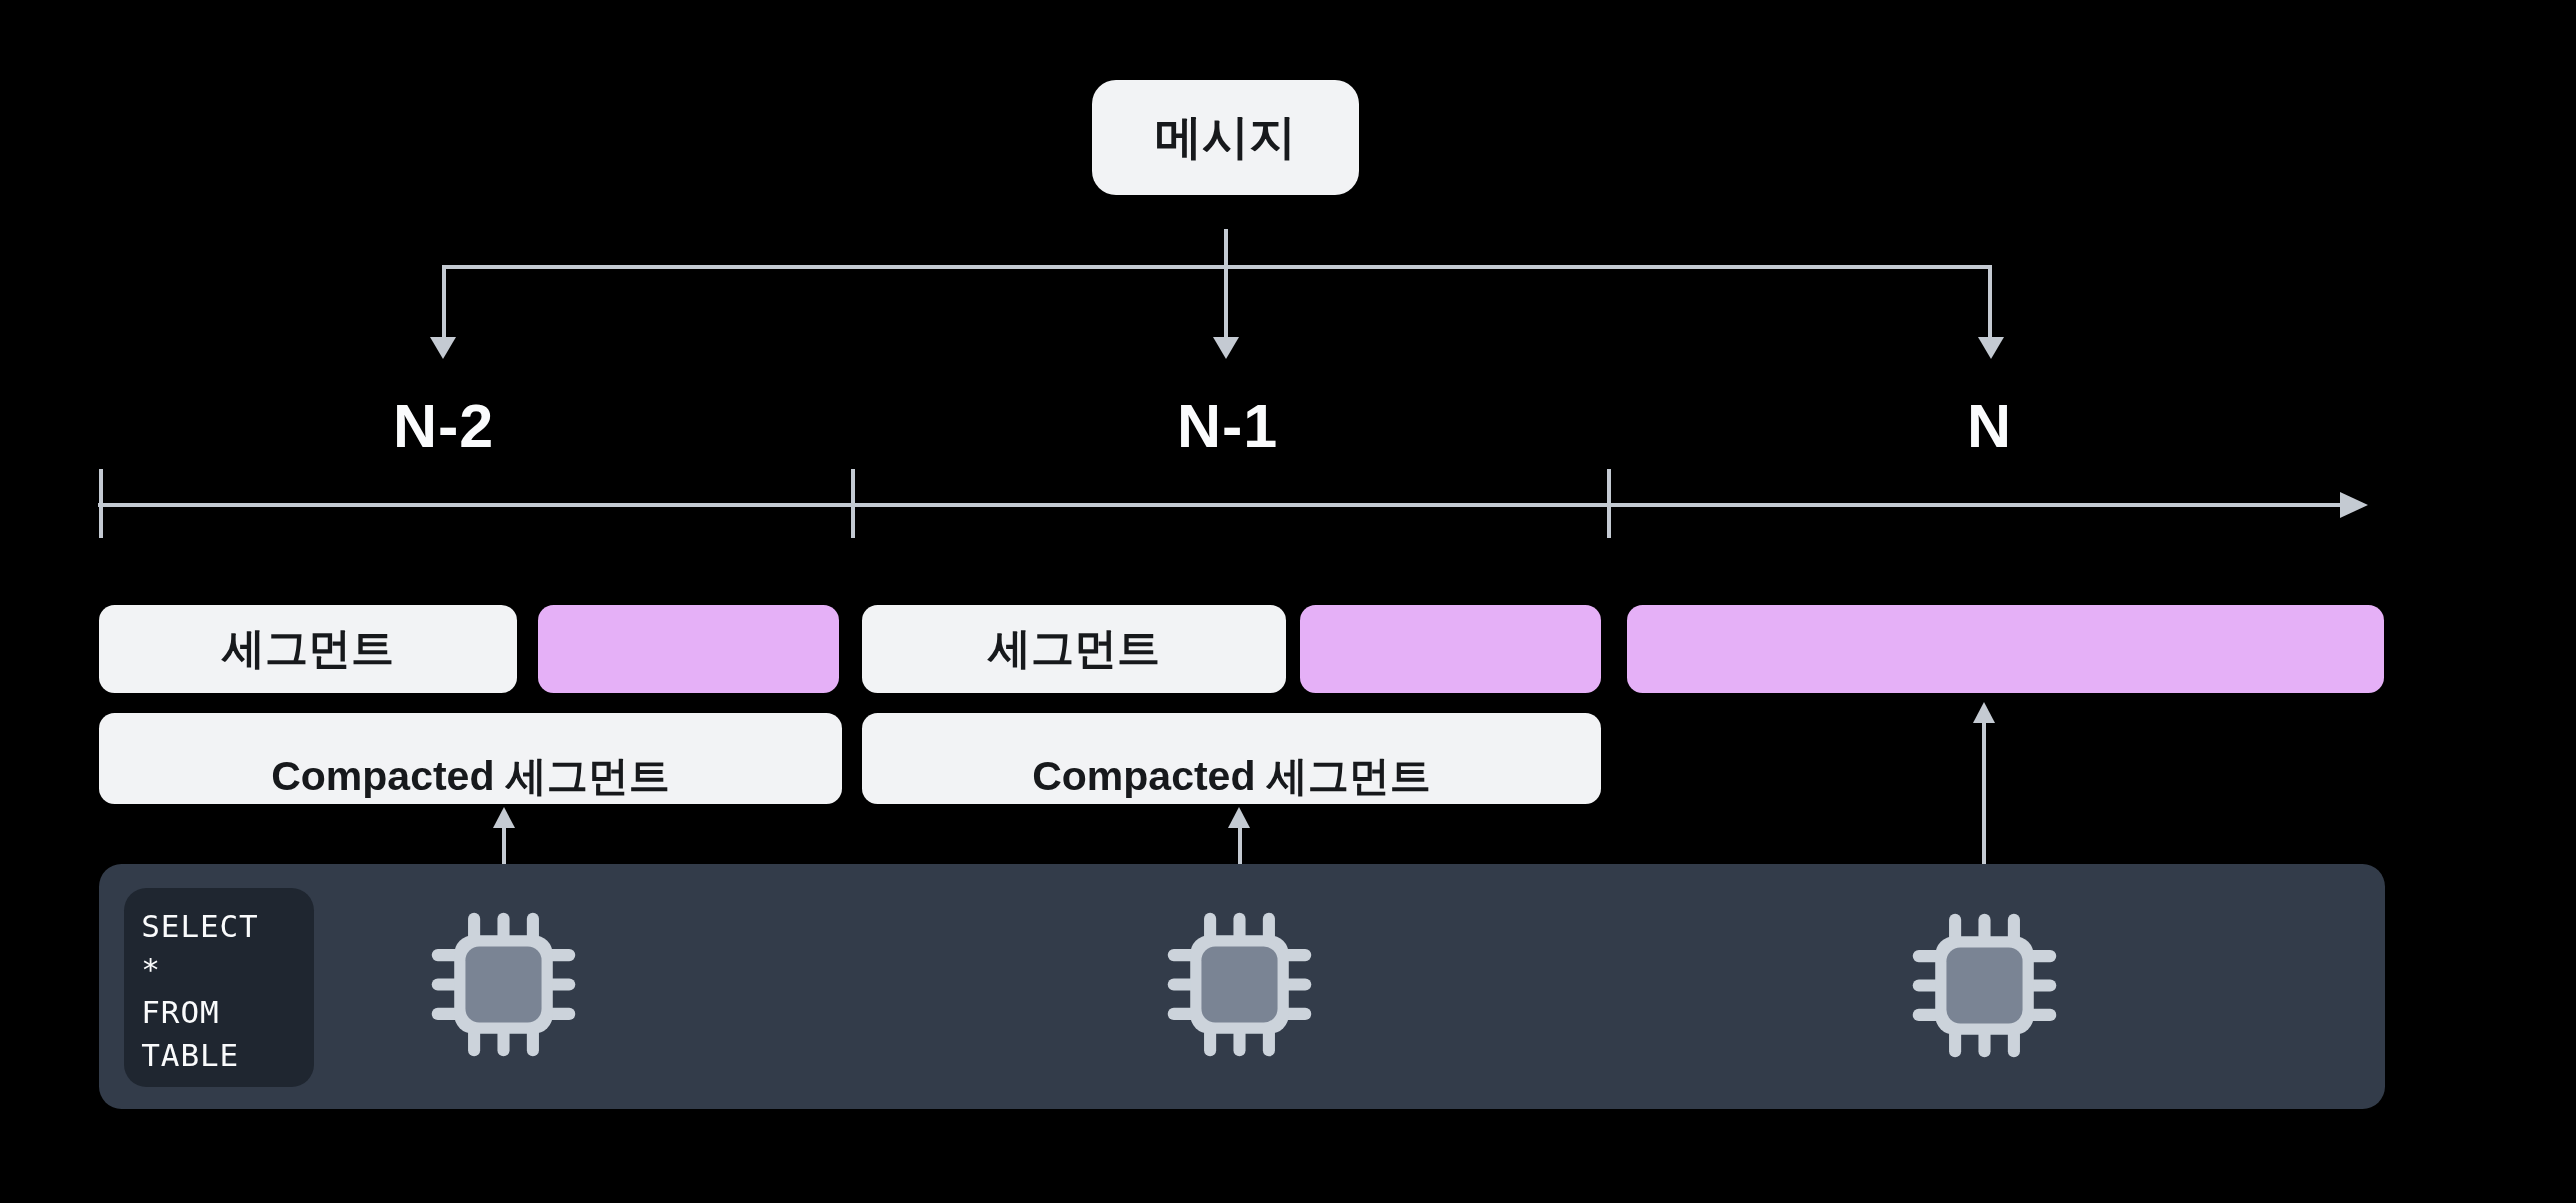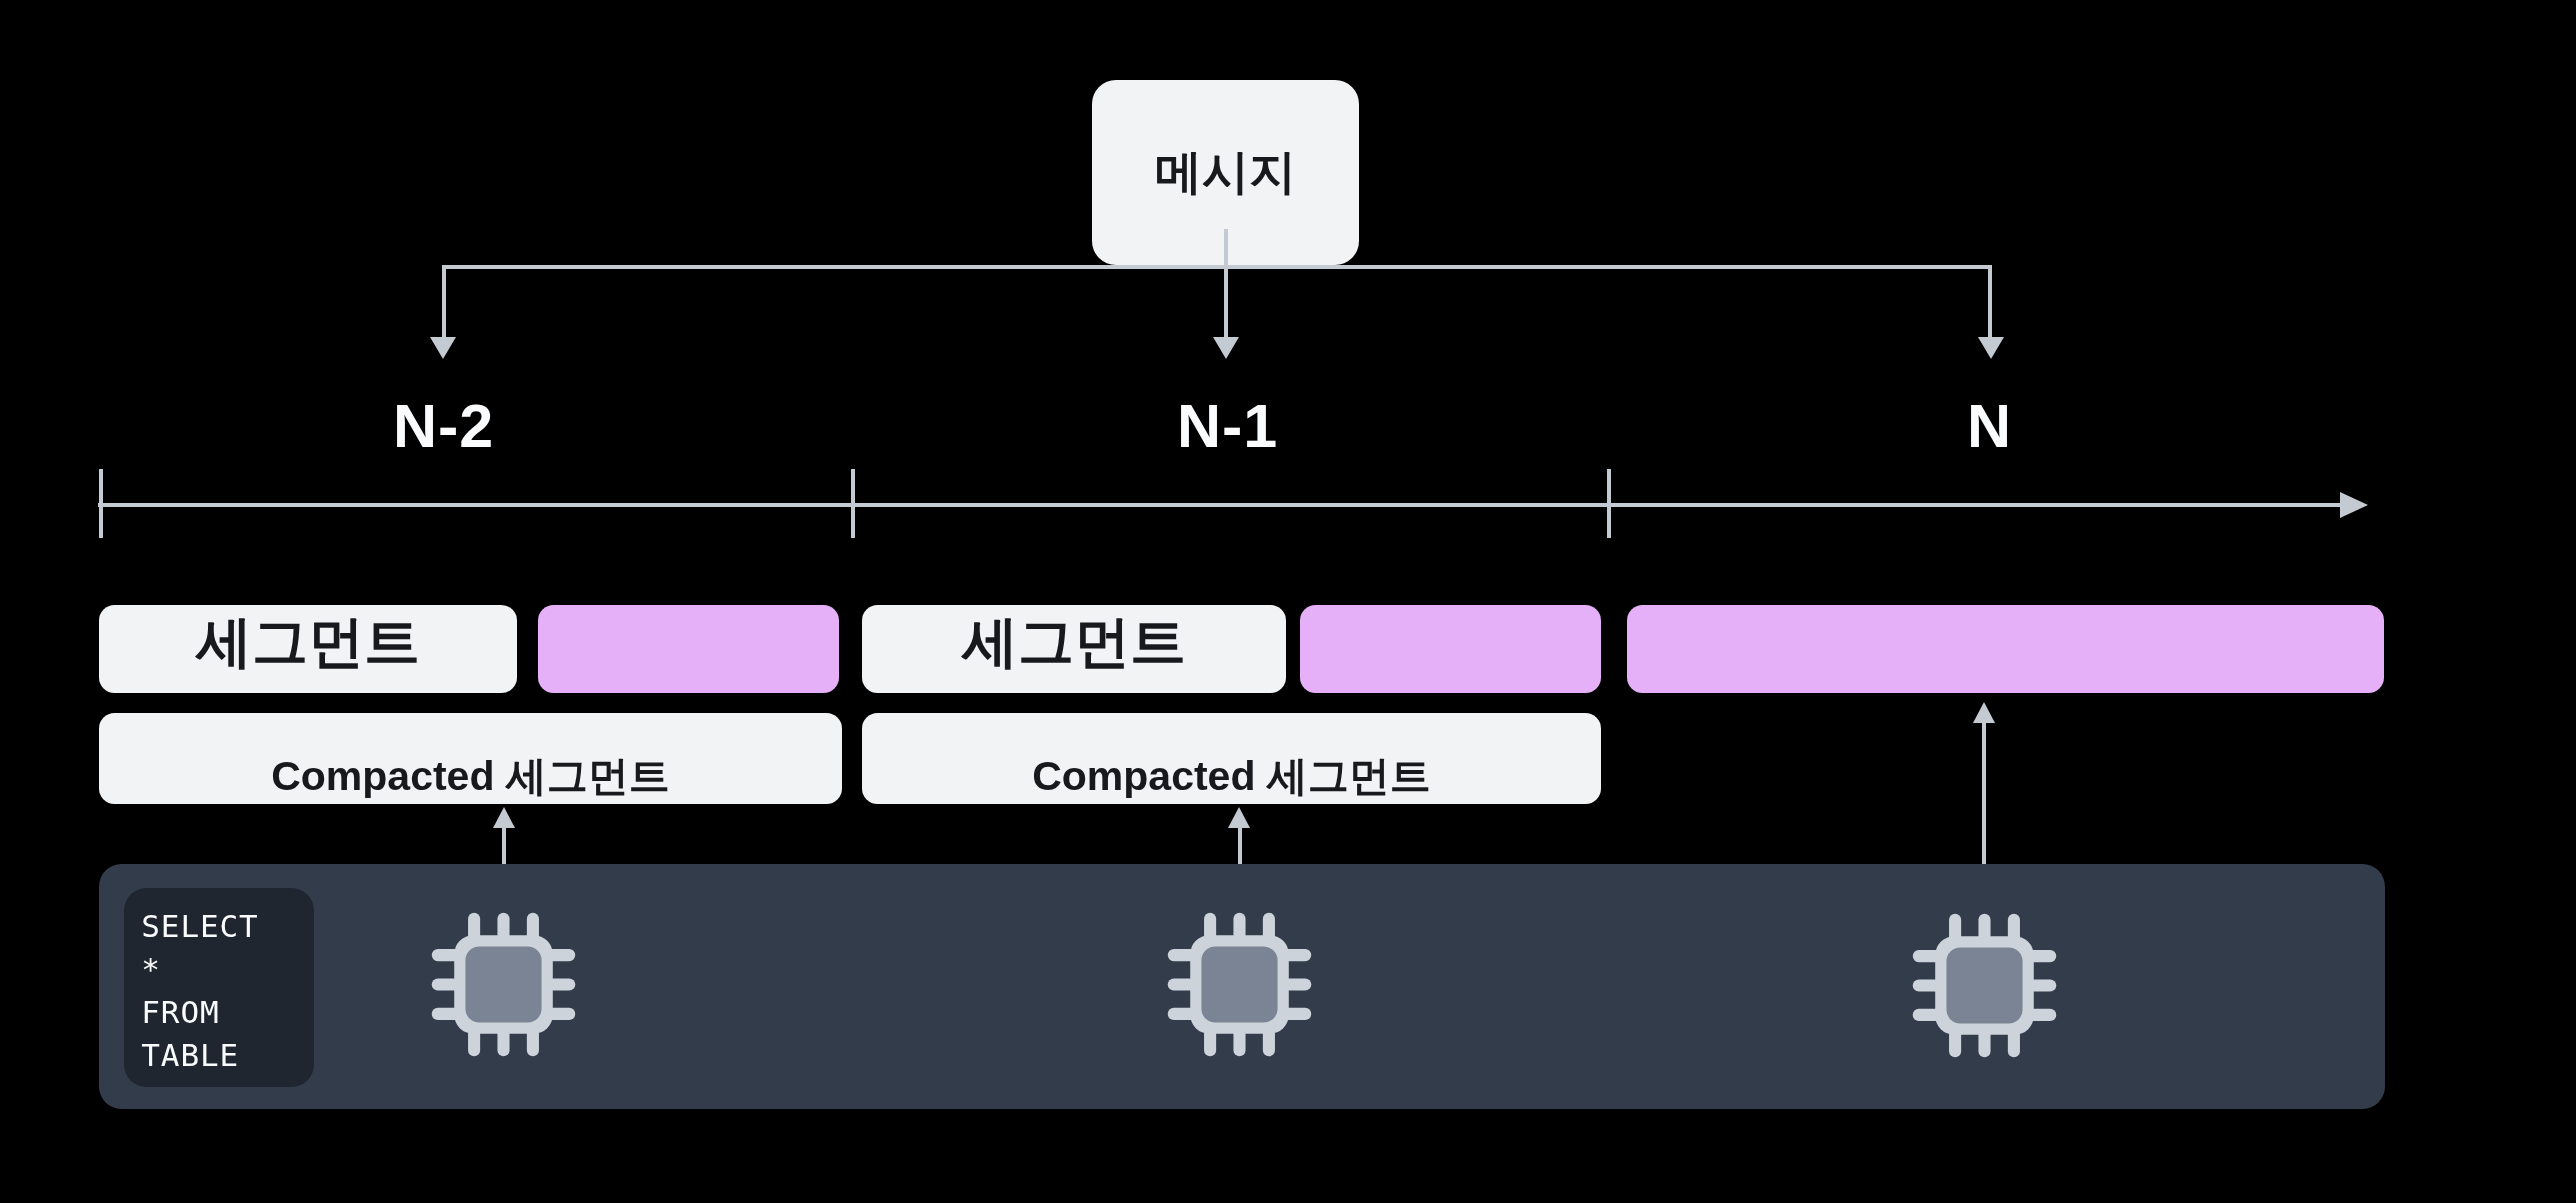--- a/index.html
+++ b/index.html
@@ -15,21 +15,21 @@
     --chip-inner:#7a8494;
   }
   *{margin:0;padding:0;box-sizing:border-box;}
   html,body{background:var(--background);}
   body{font-family:"Liberation Sans","DejaVu Sans",sans-serif;}
   .stage{position:relative;width:2576px;height:1203px;background:var(--background);overflow:hidden;}
 
   .abs{position:absolute;}
 
   
-  .msg-box{left:1092px;top:80px;width:267px;height:185px;background:var(--light-box);
+  .msg-box{left:1092px;top:80px;width:267px;height:115px;background:var(--light-box);
     border-radius:24px;display:flex;align-items:center;justify-content:center;
     font-size:47px;font-weight:700;color:var(--dark-text);}
 
   
   .vline{width:4.3px;background:var(--line-gray);}
   .hline{height:4.3px;background:var(--line-gray);}
 
   .down-head{width:0;height:0;border-left:13px solid transparent;border-right:13px solid transparent;
     border-top:22.5px solid var(--line-gray);}
   .up-head{width:0;height:0;border-left:11.2px solid transparent;border-right:11.2px solid transparent;
@@ -38,22 +38,22 @@
     border-left:28px solid var(--line-gray);}
 
   
   .part-label{width:173px;height:73px;display:flex;align-items:center;justify-content:center;
     color:var(--light-text);font-size:61px;font-weight:700;letter-spacing:0.9px;}
 
   .axis-label{right:89px;top:532px;height:47px;display:flex;align-items:center;
     color:var(--light-text);font-size:40px;font-weight:600;}
 
   
-  .seg{height:88px;top:605px;border-radius:15.6px;display:flex;align-items:flex-start;justify-content:center;
-    font-size:56px;font-weight:700;color:var(--dark-text);}
+  .seg{height:88px;top:605px;border-radius:15.6px;display:flex;align-items:center;justify-content:center;
+    font-size:43px;font-weight:700;color:var(--dark-text);}
   .seg.light{background:var(--light-box);}
   .seg.purple{background:var(--purple-box);}
   .comp{height:91px;top:713px;border-radius:15.6px;background:var(--light-box);
     display:flex;align-items:flex-end;justify-content:center;font-size:41px;font-weight:700;color:var(--dark-text);}
 
   
   .bottom-bar{left:99px;top:864px;width:2286px;height:245px;background:var(--bar-bg);border-radius:22.5px;}
   .code-block{left:124px;top:888px;width:190px;height:199px;background:var(--code-bg);border-radius:22.5px;
     padding:17.3px 0 0 17.3px;color:var(--light-text);
     font-family:"DejaVu Sans Mono","Liberation Mono",monospace;font-size:31px;line-height:43px;letter-spacing:0.9px;}

